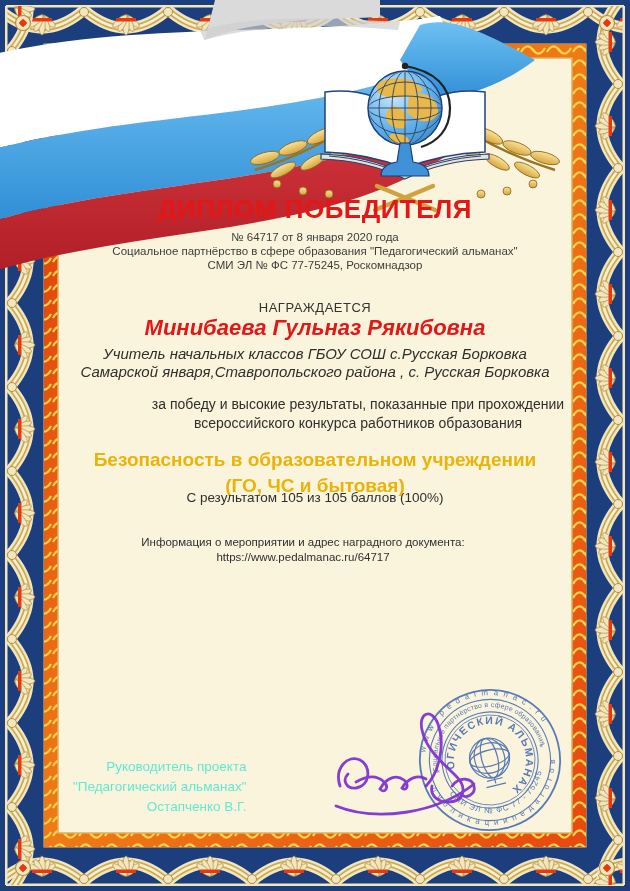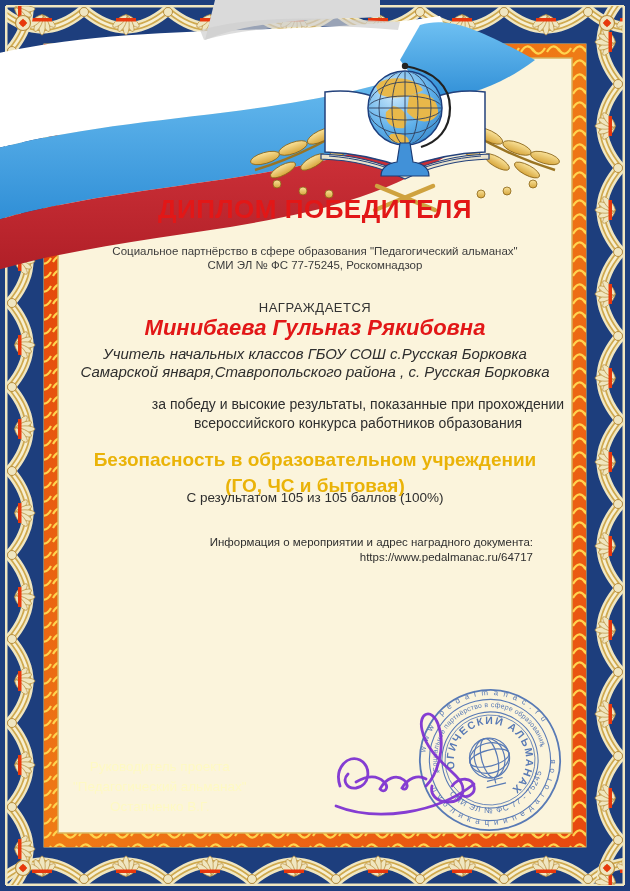--- a/index.html
+++ b/index.html
@@ -11,23 +11,23 @@
   .sub{font-size:11.5px;color:#3c3c3c;}
   .sub1{top:231px}.sub2{top:245px}.sub3{top:259px}
   .award-label{top:300px;font-size:13px;color:#333;letter-spacing:.5px;}
   .name{top:315px;font-size:22px;font-weight:bold;font-style:italic;color:#e21717;}
   .pos{font-style:italic;font-size:15px;color:#2e2e2e;}
   .pos1{top:345px}.pos2{top:363px}
   .reason{font-size:14px;color:#2e2e2e;padding-left:43px;}
   .reason1{top:396px}.reason2{top:415px}
   .contest{top:447px;left:78px;width:474px;font-size:19px;line-height:1.38;font-weight:bold;color:#eab308;}
   .score{top:490px;font-size:13.5px;color:#2e2e2e;}
-  .info{position:absolute;left:73px;width:460px;text-align:right;font-size:11.5px;color:#2e2e2e;z-index:4;}
+  .info{position:absolute;left:73px;width:460px;text-align:center;font-size:11.5px;color:#2e2e2e;z-index:4;}
   .info1{top:536px}.info2{top:551px}
-  .footer{position:absolute;left:73px;top:757px;text-align:center;font-size:13.5px;color:#fef9c3;line-height:20px;z-index:4;}
+  .footer{position:absolute;left:73px;top:757px;text-align:right;font-size:13.5px;color:#5eead4;line-height:20px;z-index:4;}
   #stamp{position:absolute;left:392px;top:662px;z-index:5;}
   #signature{position:absolute;left:326px;top:690px;z-index:6;}
 </style>
 </head>
 <body>
 
 <div id="page">
 
   <svg id="bg" width="630" height="891" viewBox="0 0 630 891">
     <defs>
@@ -167,20 +167,21 @@
           </g>
         </g>
         <path d="M0,-62 C30,-57 45,-41 45,-20 C45,2 32,14 16,19" fill="none" stroke="#222222" stroke-width="2.2"></path>
         <circle cx="0" cy="-62" r="3.2" fill="#222222"></circle>
         <path d="M-5,15 L5,15 L8,34 C20,36 24,42 24,48 L-24,48 C-24,42 -20,36 -8,34 Z" fill="#4191d8" stroke="#1c3c74" stroke-width="1.2"></path>
       </g>
     </g>
   </svg>
 
   <div class="c title">ДИПЛОМ ПОБЕДИТЕЛЯ</div>
+  <div class="c sub sub1">№ 64717 от 8 января 2020 года</div>
   <div class="c sub sub2">Социальное партнёрство в сфере образования "Педагогический альманах"</div>
   <div class="c sub sub3">СМИ ЭЛ № ФС 77-75245, Роскомнадзор</div>
 
   <div class="c name">Минибаева Гульназ Рякибовна</div>
   <div class="c award-label">НАГРАЖДАЕТСЯ</div>
   <div class="c pos pos1">Учитель начальных классов ГБОУ СОШ с.Русская Борковка</div>
   <div class="c pos pos2">Самарской января,Ставропольского района , с. Русская Борковка</div>
 
   <div class="c reason reason1">за победу и высокие результаты, показанные при прохождении</div>
   <div class="c reason reason2">всероссийского конкурса работников образования</div>

